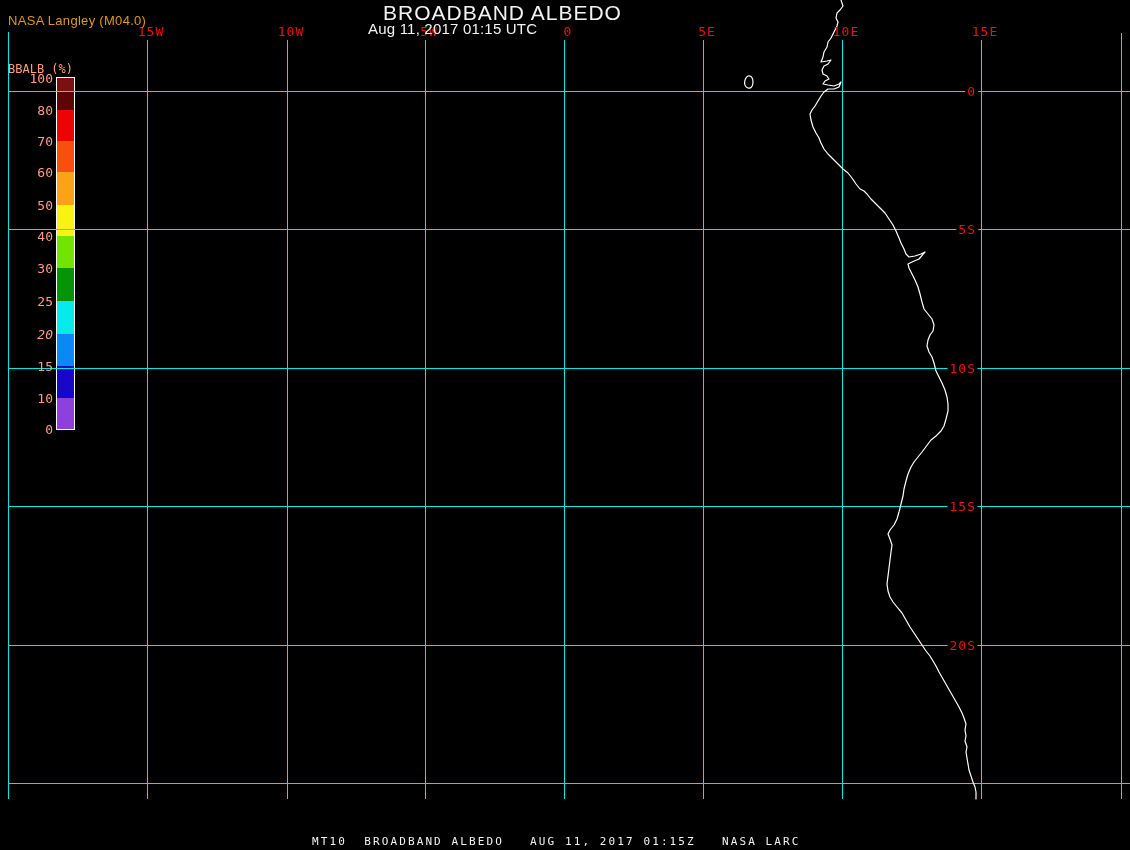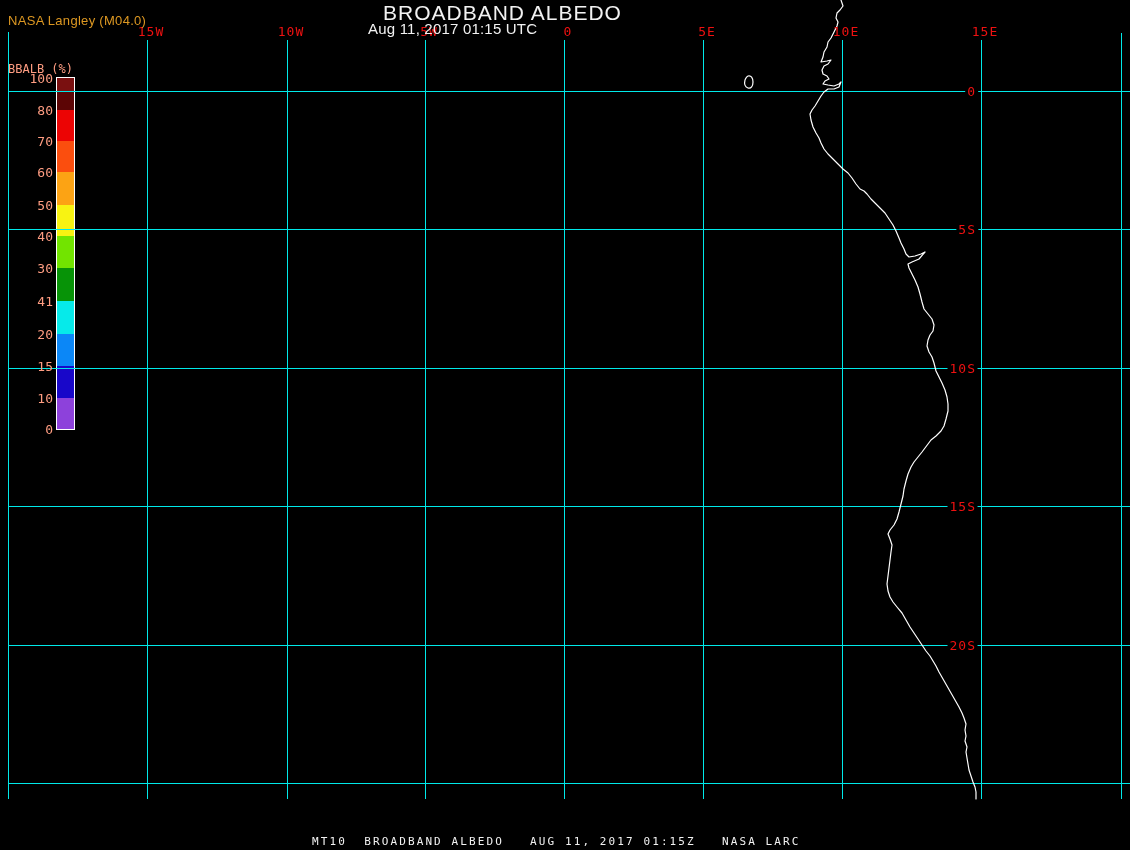--- a/index.html
+++ b/index.html
@@ -117,21 +117,21 @@
       <div class="legend-seg" style="height: 31px; background: rgb(141, 65, 219);"></div>
     </div>
   <div id="legend-ticks">
       <div class="legend-tick" style="top: 78px;">100</div>
       <div class="legend-tick" style="top: 110px;">80</div>
       <div class="legend-tick" style="top: 141px;">70</div>
       <div class="legend-tick" style="top: 172px;">60</div>
       <div class="legend-tick" style="top: 205px;">50</div>
       <div class="legend-tick" style="top: 236px;">40</div>
       <div class="legend-tick" style="top: 268px;">30</div>
-      <div class="legend-tick" style="top: 301px;">41</div>
-      <div class="legend-tick" style="top: 334px;">20</div>
+      <div class="legend-tick" style="top: 301px;">25</div>
+      <div class="legend-tick" style="top: 334px; font-style: italic;">20</div>
       <div class="legend-tick" style="top: 366px;">15</div>
       <div class="legend-tick" style="top: 398px;">10</div>
       <div class="legend-tick" style="top: 429px;">0</div>
     </div>
 
   <div class="footer">MT10  BROADBAND ALBEDO   AUG 11, 2017 01:15Z   NASA LARC</div>
 </div>
 
 </body></html>

